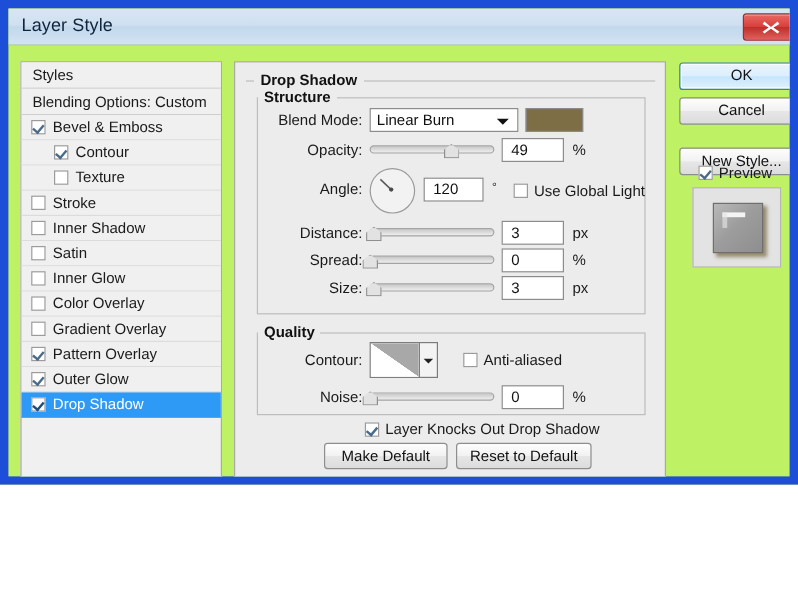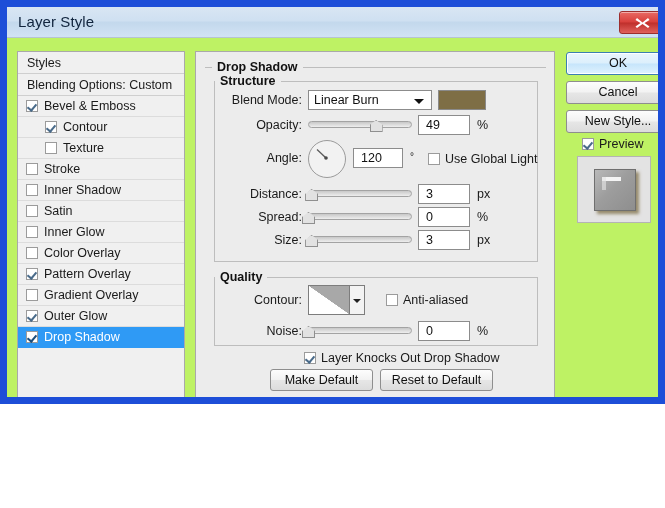--- a/index.html
+++ b/index.html
@@ -368,22 +368,22 @@
     <div class="blending-row">Blending Options: Custom</div>
     <div id="styles-items">
         <div class="list-row"><span class="cb checked"></span><span>Bevel &amp; Emboss</span></div>
         <div class="list-row indent"><span class="cb checked"></span><span>Contour</span></div>
         <div class="list-row indent"><span class="cb"></span><span>Texture</span></div>
         <div class="list-row"><span class="cb"></span><span>Stroke</span></div>
         <div class="list-row"><span class="cb"></span><span>Inner Shadow</span></div>
         <div class="list-row"><span class="cb"></span><span>Satin</span></div>
         <div class="list-row"><span class="cb"></span><span>Inner Glow</span></div>
         <div class="list-row"><span class="cb"></span><span>Color Overlay</span></div>
+        <div class="list-row"><span class="cb"></span><span>Gradient Overlay</span></div>
         <div class="list-row"><span class="cb checked"></span><span>Pattern Overlay</span></div>
-        <div class="list-row"><span class="cb"></span><span>Gradient Overlay</span></div>
         <div class="list-row"><span class="cb checked"></span><span>Outer Glow</span></div>
         <div class="list-row selected"><span class="cb checked white"></span><span>Drop Shadow</span></div>
       </div>
   </div>
 
   <div class="main-panel">
 
     <fieldset class="group" id="grp-dropshadow">
       <legend>Drop Shadow</legend>
     </fieldset>
@@ -470,21 +470,21 @@
     <div class="chk-row" style="left:108px; top:299px;">
       <span class="cb checked" id="cb-knock"></span><span>Layer Knocks Out Drop Shadow</span>
     </div>
 
     <div class="btn" style="left:74px; top:317px; width:103px; height:22px; line-height:20px;">Make Default</div>
     <div class="btn" style="left:184px; top:317px; width:113px; height:22px; line-height:20px;">Reset to Default</div>
   </div>
 
   <div class="btn side-btn default" style="top:45px;">OK</div>
   <div class="btn side-btn" style="top:74px;">Cancel</div>
-  <div class="btn side-btn" style="top:103px;text-align:center;">New Style...</div>
+  <div class="btn side-btn" style="top:116px;text-align:center;">New Style...</div>
 
   <div class="preview-chk">
     <span class="cb checked" id="cb-preview"></span><span>Preview</span>
   </div>
 
   <div class="preview-thumb">
     <div class="chip"></div>
     <div class="mark"></div>
     <div class="mark2"></div>
   </div>

